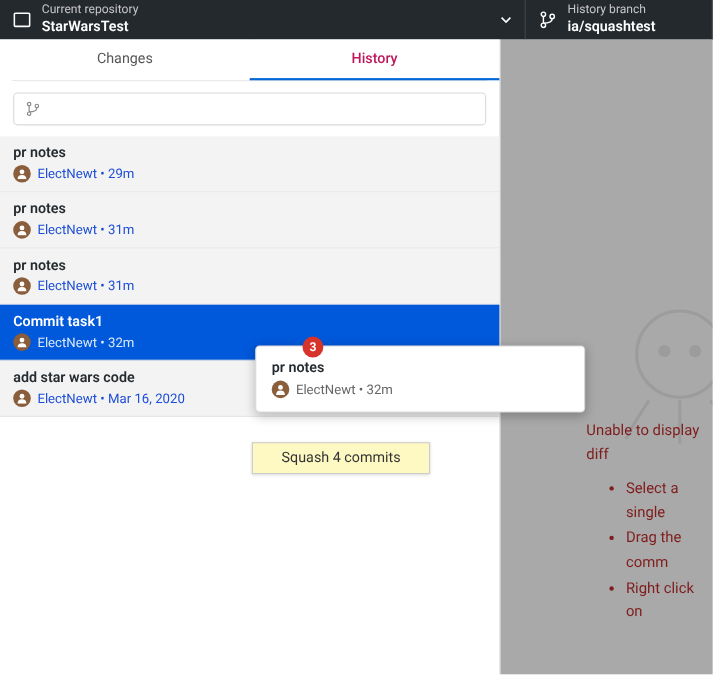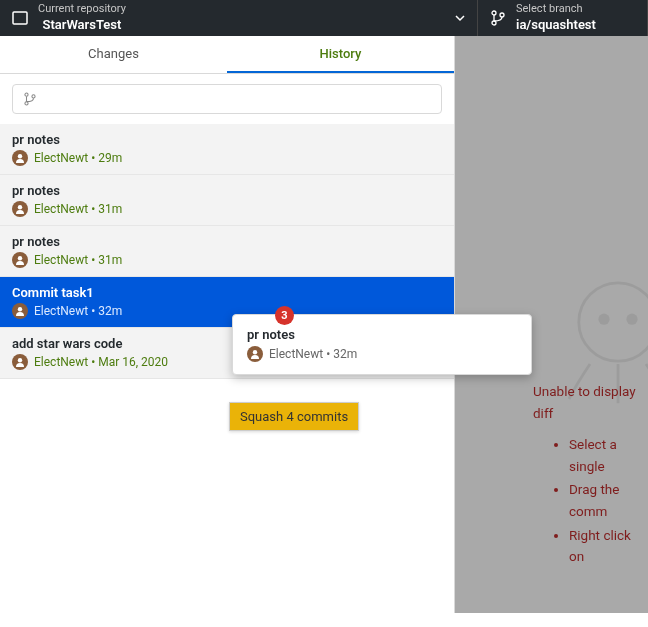--- a/index.html
+++ b/index.html
@@ -30,21 +30,21 @@
     .top-section:last-child { flex: 1; }
     .top-icon {
       width: 16px;
       height: 16px;
       margin-right: 10px;
       fill: #fff;
       color: #fff;
     }
     .top-labels { display: flex; flex-direction: column; line-height: 1.3; }
     .top-label-small { font-size: 11px; color: #c7c7c7; }
-    .top-label-main { font-size: 13px; font-weight: 600; color: #fff; text-align: center; }
+    .top-label-main { font-size: 13px; font-weight: 600; color: #fff; }
     .chevron-down {
       position: absolute;
       right: 12px;
       width: 10px;
       height: 10px;
       fill: #c7c7c7;
     }
     .content-area {
       display: flex;
       height: calc(100% - 50px);
@@ -53,33 +53,34 @@
       width: 455px;
       display: flex;
       flex-direction: column;
       border-right: 1px solid #d9d9d9;
       background: #fff;
       position: relative;
     }
     .tabs {
       display: flex;
       border-bottom: 1px solid #d9d9d9;
+      border-radius: 16px;
     }
     .tab {
       flex: 1;
       text-align: center;
       padding: 10px 0;
       font-size: 13px;
       color: #555;
       cursor: pointer;
       background: #fff;
     }
     .tab.active {
       border-bottom: 2px solid #0366d6;
-      color: #4d7c0f;
+      color: #be185d;
       font-weight: 500;
     }
     .compare-row {
       padding: 10px 12px;
     }
     .compare-box {
       border: 1px solid #d9d9d9;
       border-radius: 4px;
       padding: 7px 10px;
       display: flex;
@@ -98,21 +99,21 @@
     }
     .commit-item.selected {
       background: #0058da;
       color: #fff;
     }
     .commit-title { font-size: 13px; font-weight: 600; margin-bottom: 3px; }
     .commit-meta {
       display: flex;
       align-items: center;
       font-size: 12px;
-      color: #4d7c0f;
+      color: #1d4ed8;
       gap: 6px;
     }
     .commit-item.selected .commit-meta { color: #dbe9ff; }
     .avatar {
       width: 16px;
       height: 16px;
       border-radius: 50%;
       background: #8a5d3b;
       display: inline-flex;
       align-items: center;
@@ -163,23 +164,23 @@
       display: flex;
       align-items: center;
       justify-content: center;
     }
     .drag-title { font-size: 13px; font-weight: 600; margin-bottom: 4px; color: #24292e; }
     .drag-meta { display: flex; align-items: center; gap: 6px; font-size: 12px; color: #666; }
     .tooltip {
       position: absolute;
       left: 229px;
       top: 366px;
-      background: #eab308;
+      background: #fef9c3;
       border: 1px solid #ccc;
-      padding: 6px 10px;
+      padding: 6px 26px;
       font-size: 13px;
       color: #333;
       z-index: 11;
       box-shadow: 0 1px 3px rgba(0,0,0,0.15);
     }
     .ghost-octo {
       position: absolute;
       top: 230px;
       right: -40px;
       width: 140px;
@@ -204,21 +205,21 @@
       </svg>
   </div>
   <div class="top-section">
     <svg class="top-icon" viewBox="0 0 16 16">
         <circle cx="4" cy="3" r="2" fill="none" stroke="currentColor" stroke-width="1.3"></circle>
         <circle cx="4" cy="13" r="2" fill="none" stroke="currentColor" stroke-width="1.3"></circle>
         <circle cx="12" cy="5" r="2" fill="none" stroke="currentColor" stroke-width="1.3"></circle>
         <path d="M4 5 V11 M12 7 Q12 11 4 11" fill="none" stroke="currentColor" stroke-width="1.3"></path>
       </svg>
     <div class="top-labels">
-      <span class="top-label-small">Select branch</span>
+      <span class="top-label-small">History branch</span>
       <span class="top-label-main">ia/squashtest</span>
     </div>
   </div>
 </div>
 
 <div class="content-area">
   <div class="left-panel">
     <div class="tabs">
       <div class="tab">Changes</div>
       <div class="tab active">History</div>

